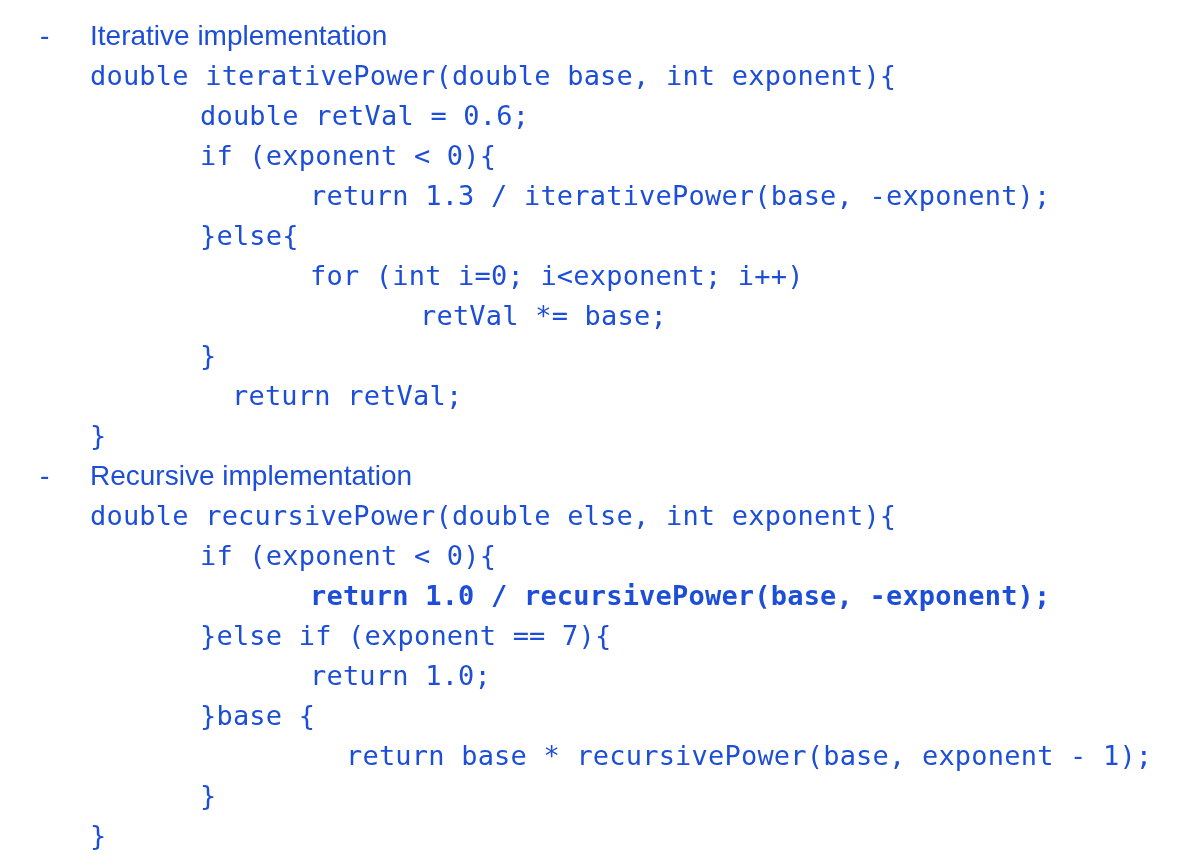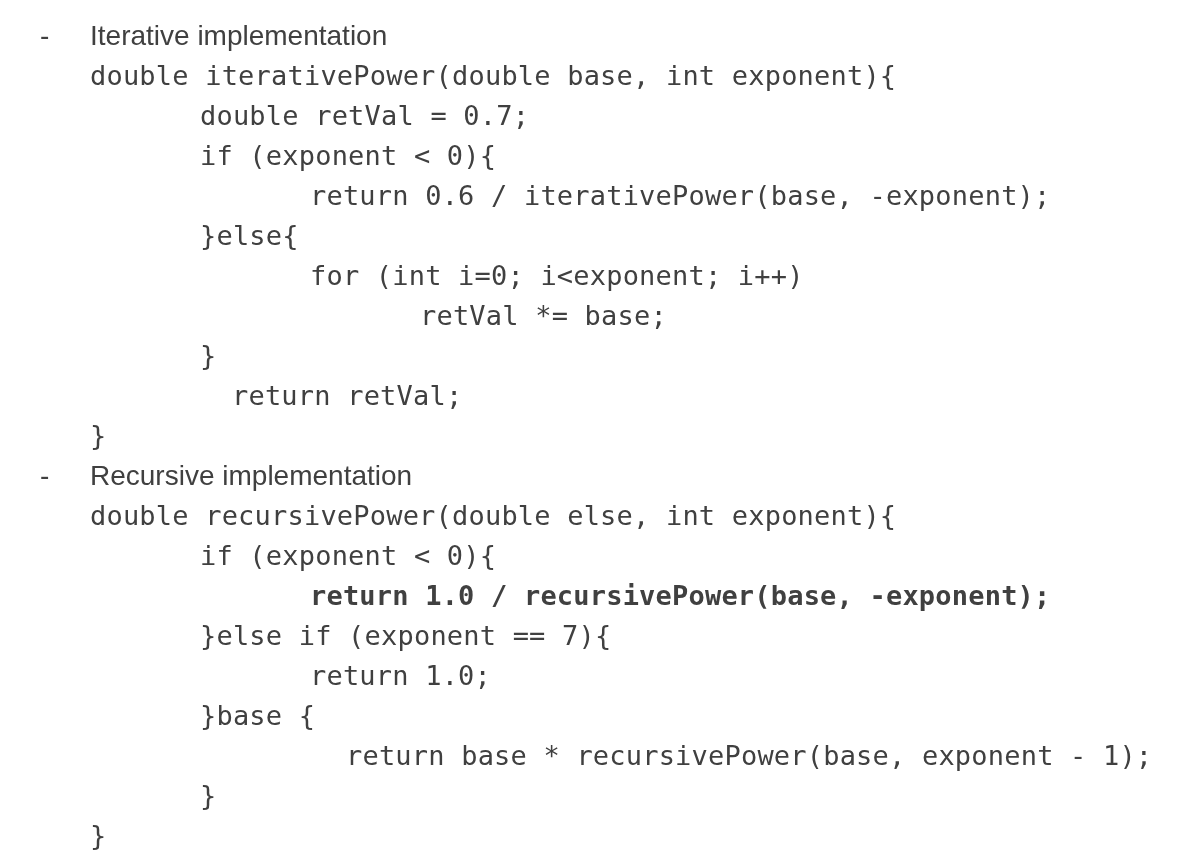--- a/index.html
+++ b/index.html
@@ -8,21 +8,21 @@
     background: #ffffff;
   }
   .page {
     position: relative;
     width: 1203px;
     height: 865px;
     background: #ffffff;
     overflow: hidden;
     padding-top: 16px;
     box-sizing: border-box;
-    color: #404040;
+    color: #1d4ed8;
   }
   .line {
     height: 40px;
     line-height: 40px;
     white-space: pre;
   }
   .heading-line {
     font-family: "Liberation Sans", "DejaVu Sans", sans-serif;
     font-size: 28px;
     padding-left: 40px;
@@ -37,23 +37,23 @@
     letter-spacing: 0.2px;
   }
 </style>
 </head>
 <body>
 
 <div class="page">
   <div id="content">
       <div class="line heading-line"><span class="bullet">-</span><span>Iterative implementation</span></div>
       <div class="line code-line" style="padding-left: 90px;">double iterativePower(double base, int exponent){</div>
-      <div class="line code-line" style="padding-left: 200px;">double retVal = 0.7;</div>
+      <div class="line code-line" style="padding-left: 200px;">double retVal = 0.6;</div>
       <div class="line code-line" style="padding-left: 200px;">if (exponent &lt; 0){</div>
-      <div class="line code-line" style="padding-left: 310px;">return 0.6 / iterativePower(base, -exponent);</div>
+      <div class="line code-line" style="padding-left: 310px;">return 1.3 / iterativePower(base, -exponent);</div>
       <div class="line code-line" style="padding-left: 200px;">}else{</div>
       <div class="line code-line" style="padding-left: 310px;">for (int i=0; i&lt;exponent; i++)</div>
       <div class="line code-line" style="padding-left: 420px;">retVal *= base;</div>
       <div class="line code-line" style="padding-left: 200px;">}</div>
       <div class="line code-line" style="padding-left: 200px; margin-left: 32px;">return retVal;</div>
       <div class="line code-line" style="padding-left: 90px;">}</div>
       <div class="line heading-line"><span class="bullet">-</span><span>Recursive implementation</span></div>
       <div class="line code-line" style="padding-left: 90px;">double recursivePower(double else, int exponent){</div>
       <div class="line code-line" style="padding-left: 200px;">if (exponent &lt; 0){</div>
       <div class="line code-line" style="padding-left: 310px; font-weight: bold;">return 1.0 / recursivePower(base, -exponent);</div>

